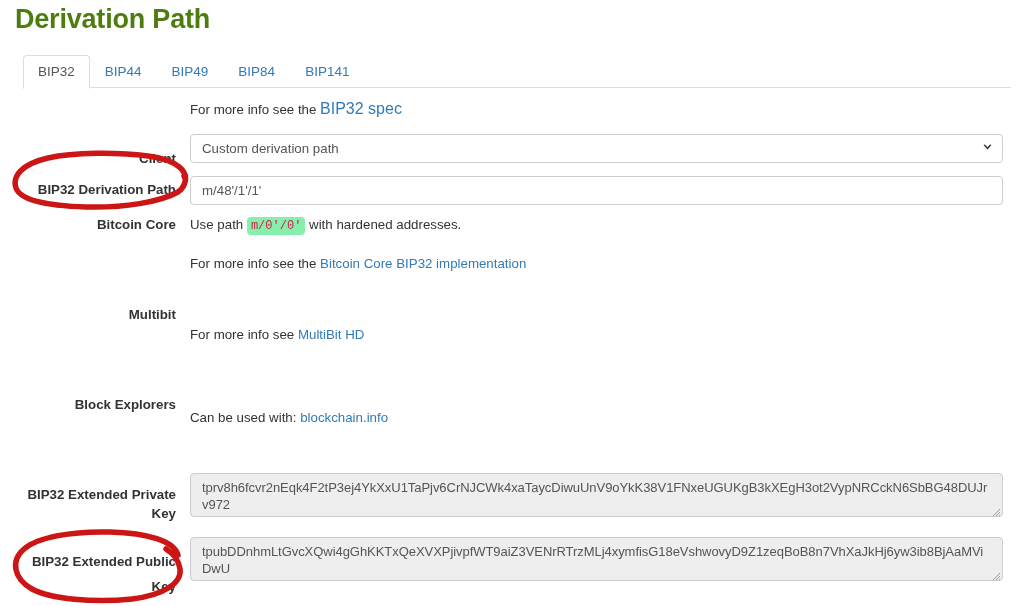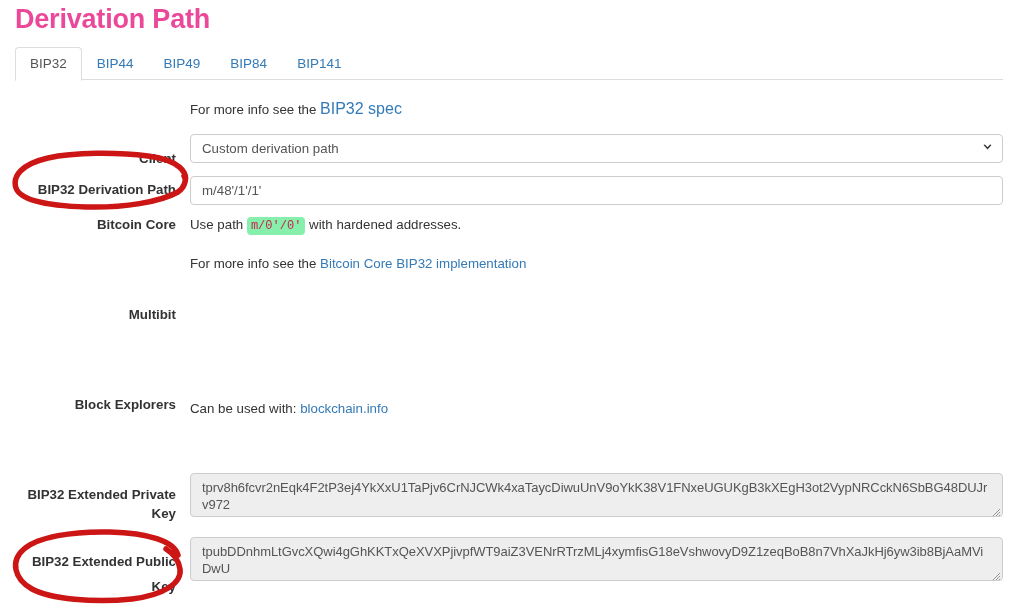--- a/index.html
+++ b/index.html
@@ -19,35 +19,35 @@
     background: #fff;
   }
 
   
   .page-title {
     position: absolute;
     left: 15px; top: 2px;
     font-size: 27px;
     font-weight: 700;
     letter-spacing: -0.2px;
-    color: #ec4899;
+    color: #4d7c0f;
     line-height: 34px;
     margin: 0;
     text-align: center;
   }
 
   
   .tabs {
     position: absolute;
     left: 15px; top: 47px;
     width: 988px;
     height: 33px;
     border-bottom: 1px solid #dddddd;
     list-style: none;
-    margin: 0; padding: 0;
+    margin: 8px; padding: 0;
   }
   .tab {
     float: left;
     padding: 7px 14px 7px 14px;
     font-size: 13.5px;
     line-height: 18px;
     color: #337ab7;
     cursor: pointer;
     border: 1px solid transparent;
     border-radius: 4px 4px 0 0;
@@ -215,27 +215,30 @@
       </div>
       <div class="help-text" style="margin-top:20px;">
         <span>For more info see the </span><a class="link" href="#">Bitcoin Core BIP32 implementation</a>
       </div>
     </div>
   </div>
 
   <div class="row" style="top:306px;">
     <div class="col-label">Multibit</div>
     <div class="col-field">
+      <div class="help-text" style="margin-top:20px;">
+        <span>For more info see </span><a class="link" href="#">MultiBit HD</a>
+      </div>
     </div>
   </div>
 
   <div class="row" style="top:396px;">
     <div class="col-label">Block Explorers</div>
     <div class="col-field">
-      <div class="help-text" style="margin-top:4px;">
+      <div class="help-text" style="margin-top:13px;">
         <span>Can be used with: </span><a class="link" href="#">blockchain.info</a>
       </div>
     </div>
   </div>
 
   <div class="row" style="top:473px;">
     <div class="col-label" style="top:12px; line-height:19px;">BIP32 Extended Private Key</div>
     <div class="col-field">
       <div class="ta-wrap">
         <textarea class="form-control" rows="2" readonly="" style="">tprv8h6fcvr2nEqk4F2tP3ej4YkXxU1TaPjv6CrNJCWk4xaTaycDiwuUnV9oYkK38V1FNxeUGUKgB3kXEgH3ot2VypNRCckN6SbBG48DUJrv972</textarea>

